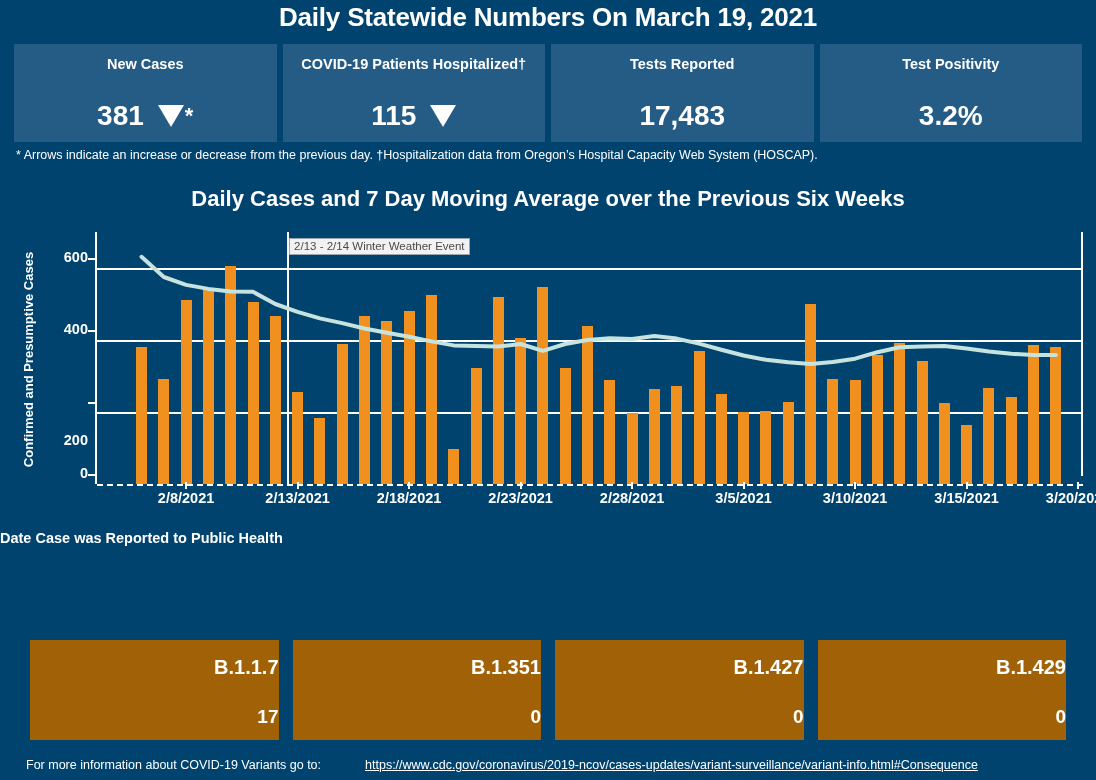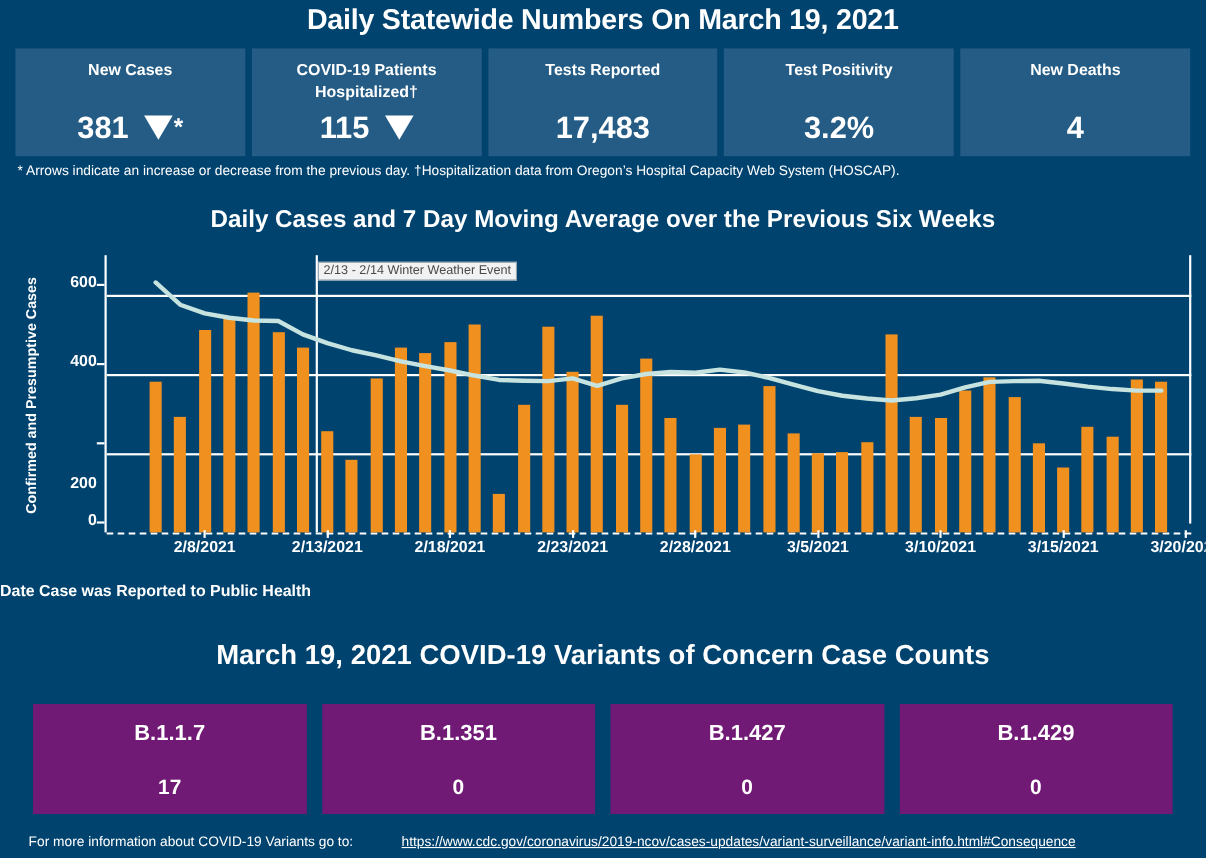--- a/index.html
+++ b/index.html
@@ -117,22 +117,22 @@
   
   .variant-title{
     position:absolute;left:0;top:582px;width:1096px;text-align:center;
     font-size:25px;font-weight:bold;color:#ffffff;
   }
   .variant-row{
     position:absolute;left:30px;top:640px;width:1036px;height:100px;
     display:flex;gap:14px;
   }
   .variant-card{
-    background:#701a75;flex:1 1 0;position:relative;
-    display:flex;flex-direction:column;align-items:center;
+    background:#a16207;flex:1 1 0;position:relative;
+    display:flex;flex-direction:column;align-items:flex-end;
   }
   .variant-name{margin-top:16px;font-size:20px;font-weight:bold;color:#ffffff;}
   .variant-count{position:absolute;bottom:12px;font-size:19px;font-weight:bold;color:#ffffff;}
 
   .link-row{
     position:absolute;left:26px;top:756px;width:1050px;height:18px;
     display:flex;align-items:center;
   }
   .link-lead{font-size:12.5px;color:#ffffff;}
   .link-url{
@@ -170,26 +170,20 @@
       <div class="kpi-card">
         <div class="kpi-label">Tests Reported</div>
         <div class="kpi-valrow">
           <span class="kpi-value">17,483</span>
         </div>
       </div>
       <div class="kpi-card">
         <div class="kpi-label">Test Positivity</div>
         <div class="kpi-valrow">
           <span class="kpi-value">3.2%</span>
-        </div>
-      </div>
-      <div class="kpi-card">
-        <div class="kpi-label">New Deaths</div>
-        <div class="kpi-valrow">
-          <span class="kpi-value">4</span>
         </div>
       </div>
     </div>
 
   <div class="footnote">* Arrows indicate an increase or decrease from the previous day. †Hospitalization data from Oregon’s Hospital Capacity Web System (HOSCAP).</div>
 
   <div class="chart-title">Daily Cases and 7 Day Moving Average over the Previous Six Weeks</div>
 
   <div class="chart-area">
     <div class="ylabel">Confirmed and Presumptive Cases</div>
@@ -277,21 +271,20 @@
         <div class="xtickmark" style="left: 981.1px;"></div>
       </div>
   <div class="tickmark" style="top: 252px;"></div>
       <div class="tickmark" style="top: 180px;"></div>
       <div class="tickmark" style="top: 108px;"></div>
       <div class="tickmark" style="top: 36px;"></div>
     </div>
 
   <div class="xtitle">Date Case was Reported to Public Health</div>
 
-  <div class="variant-title">March 19, 2021 COVID-19 Variants of Concern Case Counts</div>
   <div class="variant-row" id="variant-row">
       <div class="variant-card">
         <div class="variant-name">B.1.1.7</div>
         <div class="variant-count">17</div>
       </div>
       <div class="variant-card">
         <div class="variant-name">B.1.351</div>
         <div class="variant-count">0</div>
       </div>
       <div class="variant-card">

